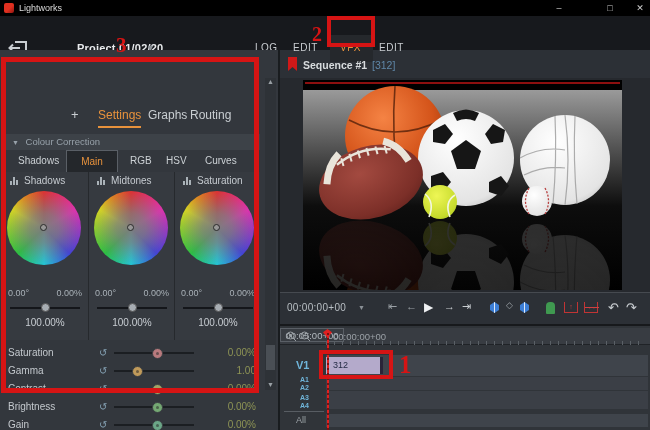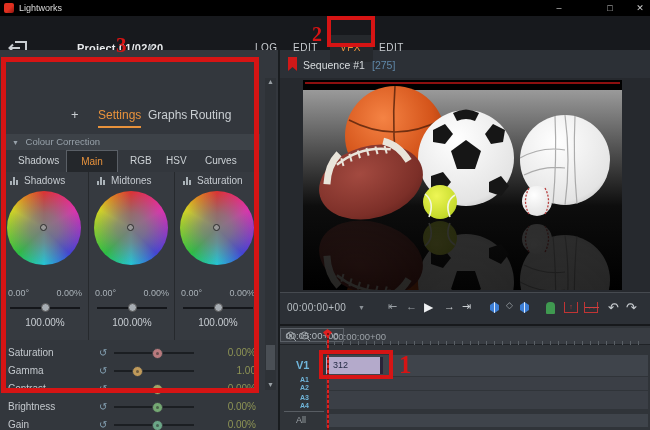--- a/index.html
+++ b/index.html
@@ -54,21 +54,21 @@
   .sval{ width:48px; text-align:right; color:#8e9455; font-size:10px; }
 
   
   .vscroll{ left:265px; top:78px; width:11px; height:312px; background:#2e3237; }
   .varrow{ position:absolute; left:0; width:11px; color:#9aa0a5; font-size:7px; text-align:center; }
   .vthumb{ position:absolute; left:1px; top:267px; width:9px; height:25px; background:#4a4f55; }
 
   
   .rpanel-border{ left:278px; top:50px; width:2px; height:380px; background:#191c1f; }
   .seq-flag{ left:288px; top:57px; width:9px; height:14px; background:#d01818; clip-path:polygon(0 0,100% 0,100% 100%,50% 72%,0 100%); }
-  .seq-title{ left:303px; top:59px; color:#d8dcde; font-size:10.5px; }
+  .seq-title{ left:303px; top:59px; color:#d8dcde; font-size:10.5px;font-weight:bold; }
   .seq-ref{ left:372px; top:59px; color:#5f87a8; font-size:10.5px; }
   .stage{ left:280px; top:78px; width:370px; height:214px; background:#26292e; }
   .frame{ left:303px; top:80px; width:319px; height:210px; background:#000; }
   .frame-redline{ left:305px; top:82px; width:315px; height:2px; background:#8c0f0f; }
 
   
   .transport{ left:280px; top:292px; width:370px; height:34px; background:#2c3036; border-top:1px solid #464a50; border-bottom:2px solid #17191c; }
   .tc{ left:287px; top:302px; color:#b9bfc4; font-size:10px; letter-spacing:.3px; }
   .tbtn{ top:300px; color:#c9cdd1; font-size:11px; }
   .mark{ top:302px; width:9px; height:11px; background:#3d7fd6; clip-path:polygon(50% 0,100% 28%,100% 72%,50% 100%,0 72%,0 28%); }
@@ -245,21 +245,21 @@
 
   <div class="abs vscroll">
     <span class="varrow" style="top:0">▲</span>
     <div class="vthumb"></div>
     <span class="varrow" style="top:303px">▼</span>
   </div>
   <div class="abs rpanel-border"></div>
 
   <div class="abs seq-flag"></div>
   <span class="abs seq-title">Sequence #1</span>
-  <span class="abs seq-ref">[275]</span>
+  <span class="abs seq-ref">[312]</span>
 
   <div class="abs stage"></div>
   <div class="abs frame">
     <svg width="319" height="210" viewBox="0 0 319 210">
       <defs>
         <linearGradient id="bg" x1="0" y1="0" x2="0" y2="1">
           <stop offset="0" stop-color="#9a9a9a"></stop>
             <stop offset=".28" stop-color="#555"></stop>
           <stop offset=".58" stop-color="#0d0d0d"></stop>
             <stop offset="1" stop-color="#000"></stop>

